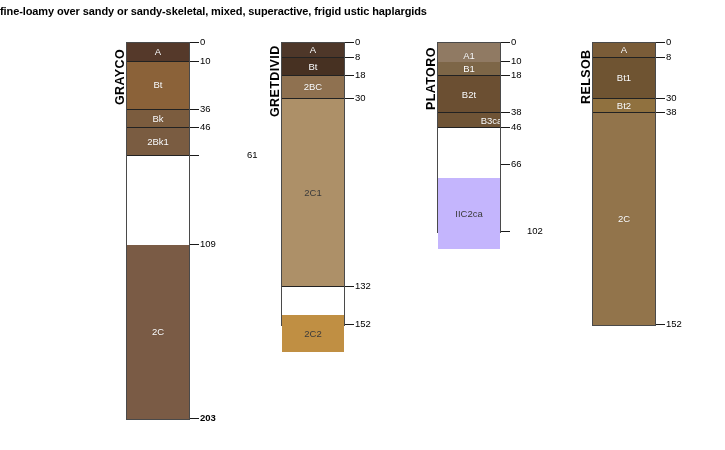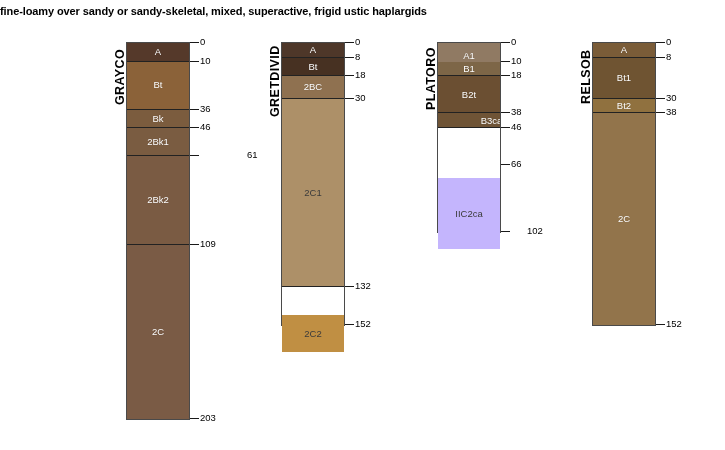--- a/index.html
+++ b/index.html
@@ -107,42 +107,39 @@
             <span class="horizon-label">A</span>
           </div>
           <div class="horizon" style="top: 18.52px; height: 48.152px; background: rgb(139, 98, 57);">
             <span class="horizon-label">Bt</span>
           </div>
           <div class="horizon" style="top: 66.672px; height: 18.52px; background: rgb(123, 92, 62);">
             <span class="horizon-label">Bk</span>
           </div>
           <div class="horizon" style="top: 85.192px; height: 27.78px; background: rgb(122, 92, 65);">
             <span class="horizon-label">2Bk1</span>
-          </div>
-          <div class="horizon" style="top: 112.972px; height: 88.896px; background: rgb(122, 91, 67);">
-            <span class="horizon-label">2Bk2</span>
           </div>
           <div class="horizon" style="top: 201.868px; height: 174.088px; background: rgb(122, 91, 69); border-bottom: none;">
             <span class="horizon-label">2C</span>
           </div>
         </div>
         <div class="depth-tick" style="left: 190px; top: 42px; width: 9px;"></div>
         <div class="depth-text" style="left: 200px; top: 37px;">0</div>
         <div class="depth-tick" style="left: 190px; top: 60.52px; width: 9px;"></div>
         <div class="depth-text" style="left: 200px; top: 55.52px;">10</div>
         <div class="depth-tick" style="left: 190px; top: 108.672px; width: 9px;"></div>
         <div class="depth-text" style="left: 200px; top: 103.672px;">36</div>
         <div class="depth-tick" style="left: 190px; top: 127.192px; width: 9px;"></div>
         <div class="depth-text" style="left: 200px; top: 122.192px;">46</div>
         <div class="depth-tick" style="left: 190px; top: 154.972px; width: 9px;"></div>
         <div class="depth-text" style="left: 200px; top: 149.972px; margin-left: 47px;">61</div>
         <div class="depth-tick" style="left: 190px; top: 243.868px; width: 9px;"></div>
         <div class="depth-text" style="left: 200px; top: 238.868px;">109</div>
         <div class="depth-tick" style="left: 190px; top: 417.956px; width: 9px;"></div>
-        <div class="depth-text" style="left: 200px; top: 412.956px;">203</div>
+        <div class="depth-text" style="left: 200px; top: 412.956px; font-weight: bold;">203</div>
       </div>
       <div class="profile" style="left: 0px;">
         <div class="pedon-label" style="left: 268px; top: 117px;">GRETDIVID</div>
         <div class="column" style="left: 281px; top: 42px; height: 281.504px;">
           <div class="horizon" style="top: 0px; height: 14.816px; background: rgb(78, 55, 41);">
             <span class="horizon-label">A</span>
           </div>
           <div class="horizon" style="top: 14.816px; height: 18.52px; background: rgb(71, 49, 34);">
             <span class="horizon-label">Bt</span>
           </div>

